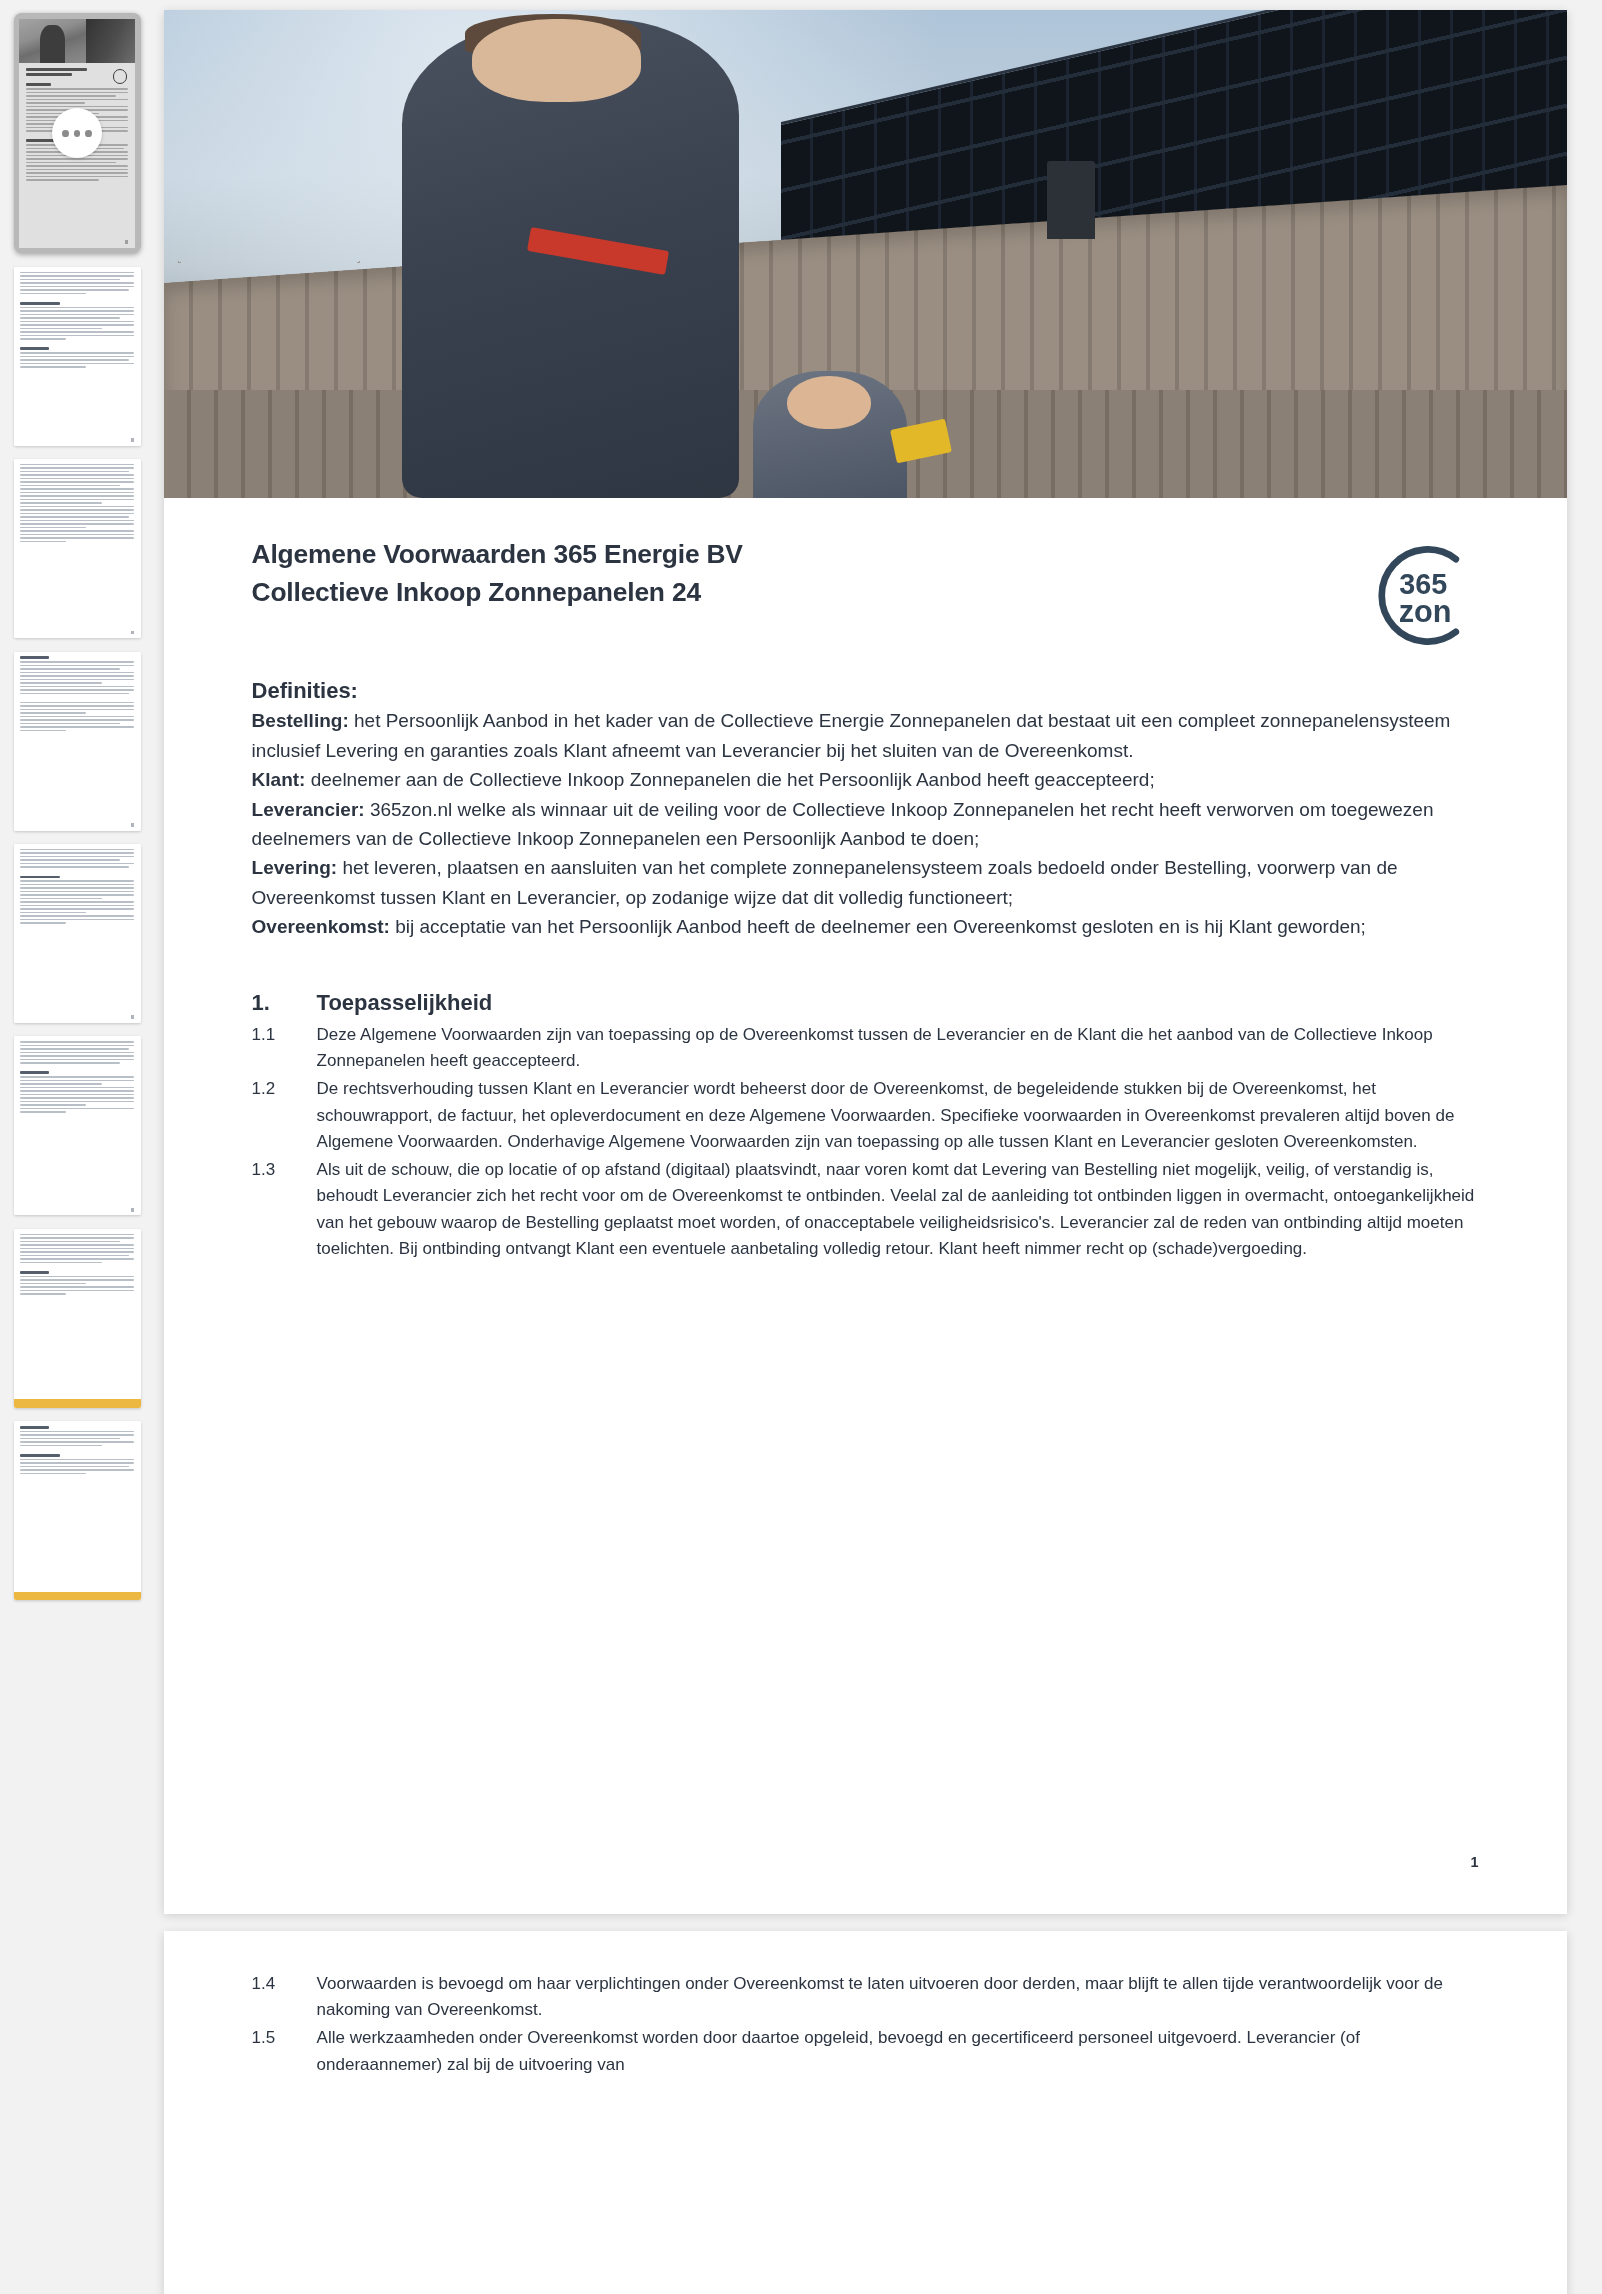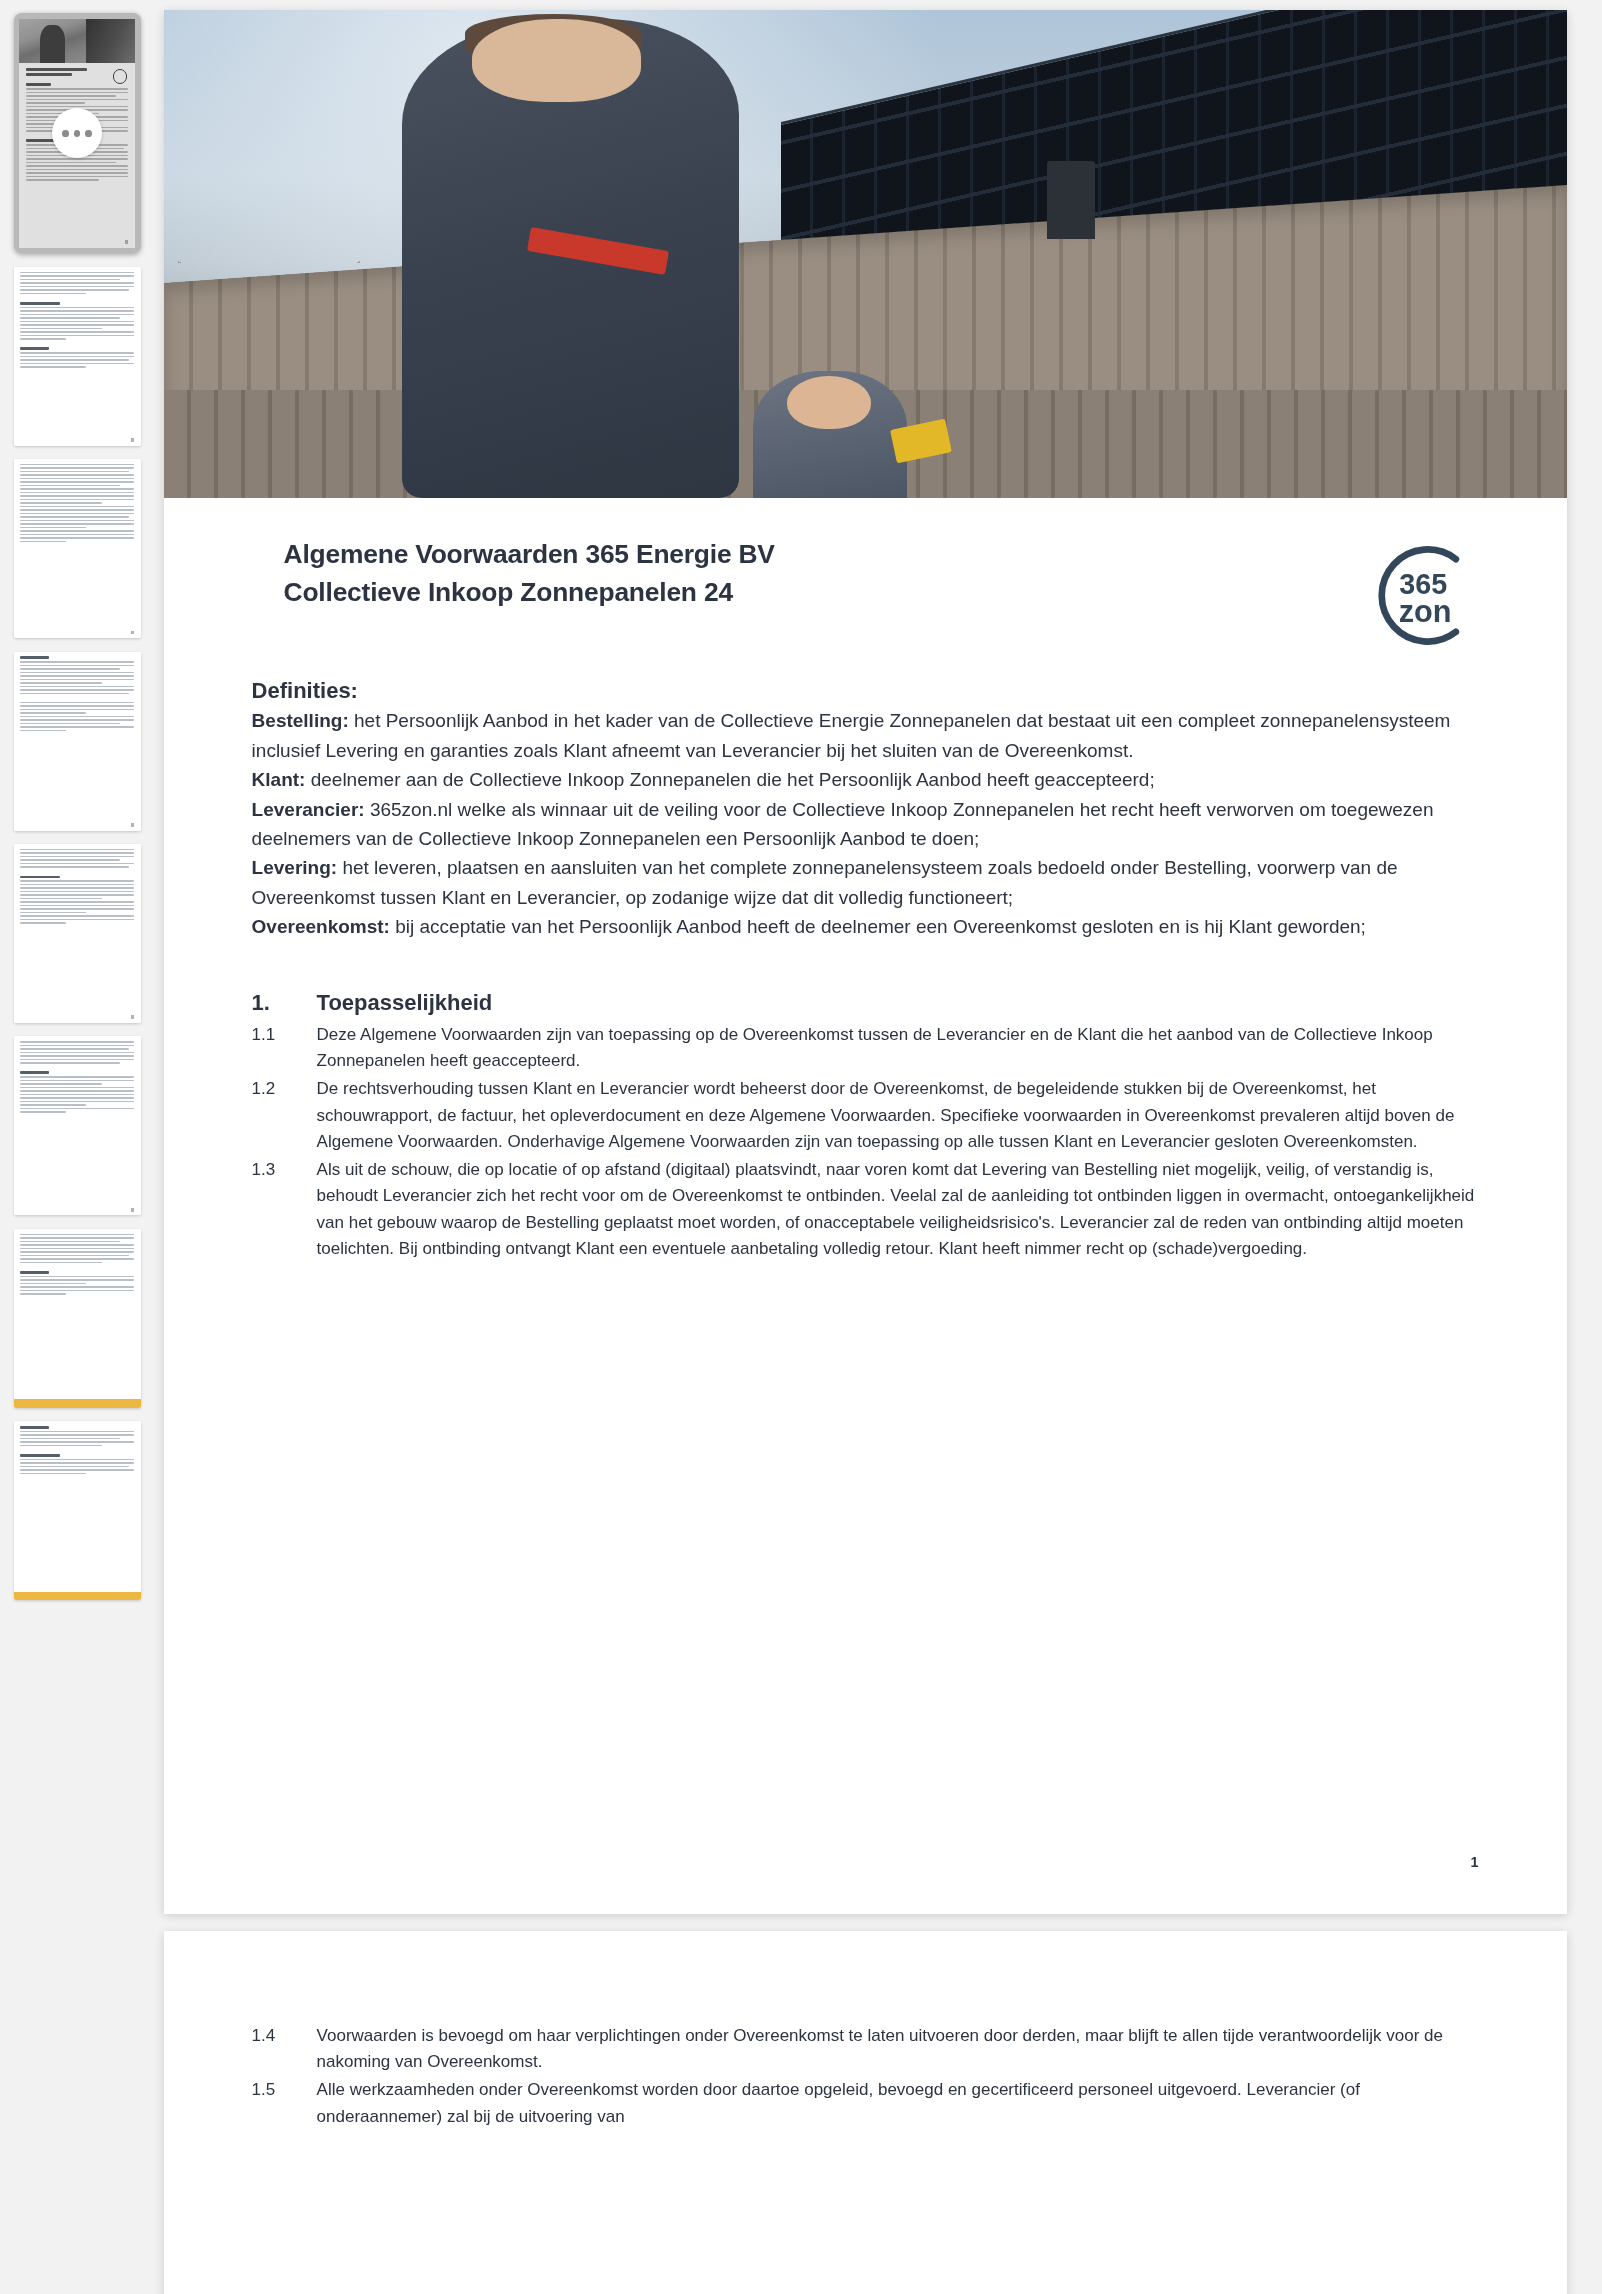--- a/index.html
+++ b/index.html
@@ -153,37 +153,37 @@
     background:#c9392b; border-radius:2.9px; transform:rotate(10deg);
   }
   .hero .branch{
     position:absolute; left:1%; top:12%; width:13%; height:40%;
     background:
       linear-gradient(35deg, rgba(120,110,100,.55) 0 1.9px, transparent 1.9px 13.4px),
       linear-gradient(-28deg, rgba(110,100,92,.5) 0 1.9px, transparent 1.9px 15.4px);
   }
 
   .doc { padding: 37px 88px 0 88px; color: #2b3440; }
-  .doc-head { display:flex; align-items:flex-start; justify-content:space-between;margin-left:32px; }
+  .doc-head { display:flex; align-items:flex-start; justify-content:space-between; }
   .doc-title { font-size: 26.4px; font-weight: 700; line-height: 1.45; letter-spacing:-0.2px; }
 
   .logo { width: 123px; height: 115px; flex:0 0 123px; margin-top: 3.8px; position:relative; }
 
   h2.sec { font-size: 22px; font-weight: 700; margin: 25px 0 1.9px 0; }
   p.def { font-size: 19px; line-height: 1.55; margin: 0; }
   p.def b { font-weight: 700; }
 
   .clause-h { display:flex; gap:0; margin: 48px 0 5.8px 0; font-size:22px; font-weight:700; }
   .clause-h .n { width: 65px; flex:0 0 65px; }
   .clause { display:flex; font-size:17px; line-height:1.55; margin-bottom: 1.9px; }
   .clause .n { width: 65px; flex:0 0 65px; }
   .clause .t { flex:1 1 auto; }
 
   .pagenum { position:absolute; right: 88px; bottom: 44px; font-size:14.4px; font-weight:700; color:#2b3440; }
-  #page2 .doc { padding-top: 92px; }
+  #page2 .doc { padding-top: 40px; }
 </style>
 </head>
 <body>
 
 <div id="app">
 
   <div id="sidebar">
 
     <div class="thumb sel" style="height:240px">
       <div class="thumb-inner">

